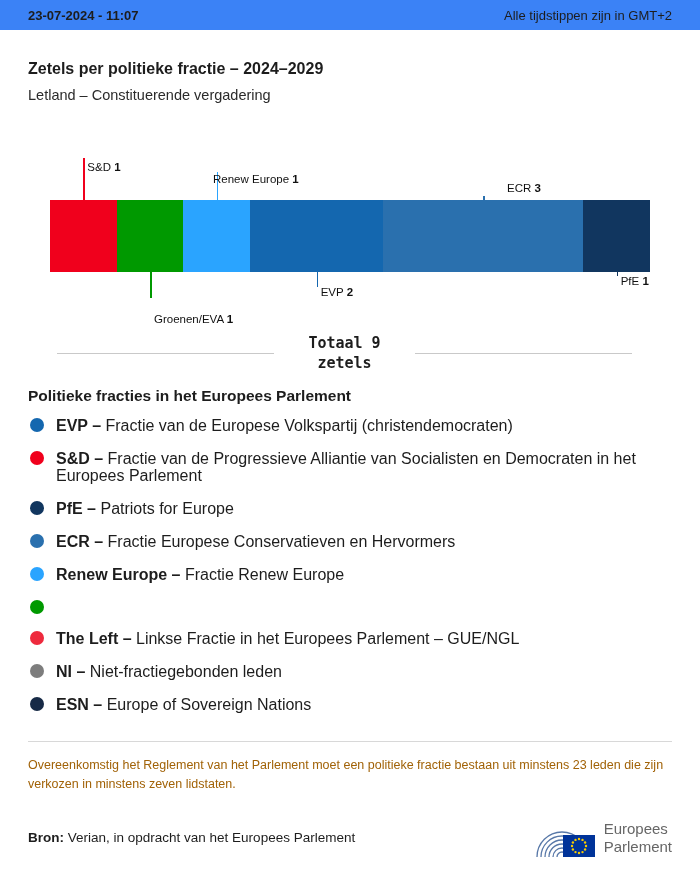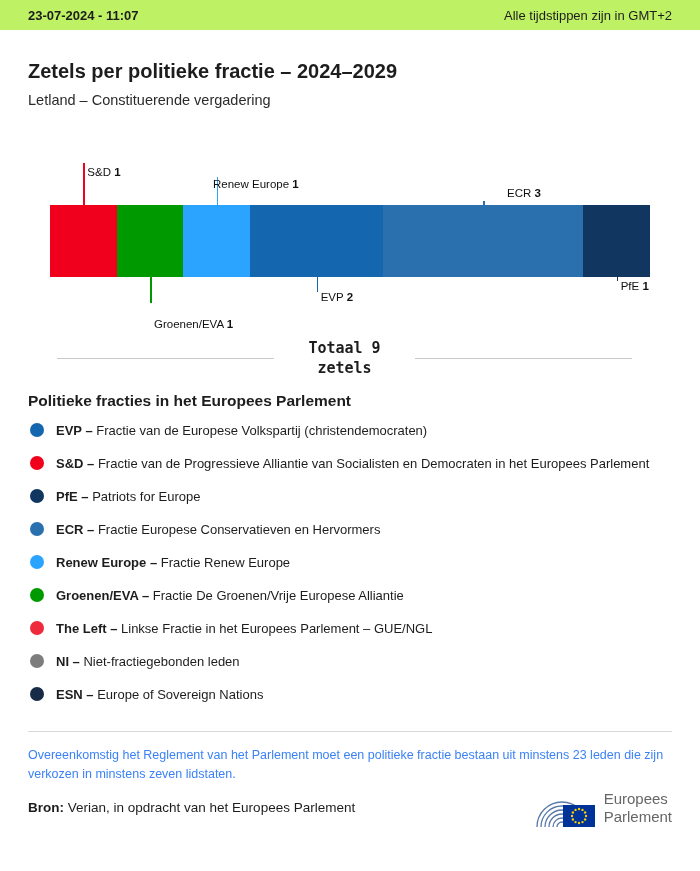--- a/index.html
+++ b/index.html
@@ -6,29 +6,29 @@
   body {
     margin: 0;
     width: 700px;
     min-height: 871px;
     background: #ffffff;
     color: #1d1d1d;
     font-family: "Liberation Sans", sans-serif;
   }
   .topbar {
     height: 30px;
-    background: #bef264;
+    background: #3b82f6;
     display: flex;
     justify-content: space-between;
     align-items: center;
     padding: 0 28px;
     font-size: 13px;
   }
   .topbar .dt { font-weight: 700; }
-  .title { font-size: 20px; font-weight: 700; margin: 30px 28px 0; }
+  .title { font-size: 16px; font-weight: 700; margin: 30px 28px 0; }
   .subtitle { font-size: 14.5px; margin: 9px 28px 0; color: #2b2b2b; }
 
   .chart { position: relative; height: 165px; margin-top: 45px; }
   .bar {
     position: absolute; left: 50px; right: 50px; top: 52px; height: 72px;
     display: flex;
   }
   .callout-line { position: absolute; width: 1.5px; }
   .callout-label { position: absolute; font-size: 11.5px; white-space: nowrap; color: #111; }
   .callout-label b { font-weight: 700; }
@@ -38,31 +38,31 @@
   .total-text {
     font-family: "DejaVu Sans Mono", monospace;
     font-weight: 700; font-size: 15px; line-height: 20px;
     text-align: center; padding: 0 34px;
   }
 
   .legend-heading { font-size: 15.5px; font-weight: 700; margin: 14px 28px 0; }
   .legend-list { margin: 4px 28px 0; }
   .legend-item {
     display: flex; align-items: flex-start;
-    padding: 8px 0; font-size: 13px; line-height: 17px;
+    padding: 8px 0; font-size: 16px; line-height: 17px;
   }
   .dot { width: 14px; height: 14px; border-radius: 50%; flex: 0 0 14px; margin: 1px 12px 0 2px; }
   .legend-text b { font-weight: 700; }
 
   .divider { border-top: 1px solid #d8d8d8; margin: 20px 28px 0; }
-  .footnote { font-size: 12.5px; color: #3b82f6; line-height: 1.55; margin: 14px 28px 0; }
+  .footnote { font-size: 12.5px; color: #a16207; line-height: 1.55; margin: 14px 28px 0; }
 
   .bottom-row {
     display: flex; justify-content: space-between; align-items: center;
-    margin: 0 28px 0; padding-bottom: 8px;
+    margin: 20px 28px 0; padding-bottom: 8px;
   }
   .source { font-size: 13.5px; }
   .source b { font-weight: 700; }
   .logo-group { display: flex; align-items: center; gap: 9px; }
   .logo-text { color: #666666; font-size: 15px; line-height: 18px; }
 </style>
 </head>
 <body>
 
 <div class="topbar">
@@ -122,21 +122,20 @@
     <div class="legend-item">
       <span class="dot" style="background: rgb(42, 112, 174);"></span>
       <span class="legend-text"><b>ECR – </b><span>Fractie Europese Conservatieven en Hervormers</span></span>
     </div>
     <div class="legend-item">
       <span class="dot" style="background: rgb(42, 164, 255);"></span>
       <span class="legend-text"><b>Renew Europe – </b><span>Fractie Renew Europe</span></span>
     </div>
     <div class="legend-item">
       <span class="dot" style="background: rgb(0, 153, 0);"></span>
-      <span class="legend-text"><b>Groenen/EVA – </b><span>Fractie De Groenen/Vrije Europese Alliantie</span></span>
     </div>
     <div class="legend-item">
       <span class="dot" style="background: rgb(238, 42, 61);"></span>
       <span class="legend-text"><b>The Left – </b><span>Linkse Fractie in het Europees Parlement – GUE/NGL</span></span>
     </div>
     <div class="legend-item">
       <span class="dot" style="background: rgb(125, 125, 125);"></span>
       <span class="legend-text"><b>NI – </b><span>Niet-fractiegebonden leden</span></span>
     </div>
     <div class="legend-item">

